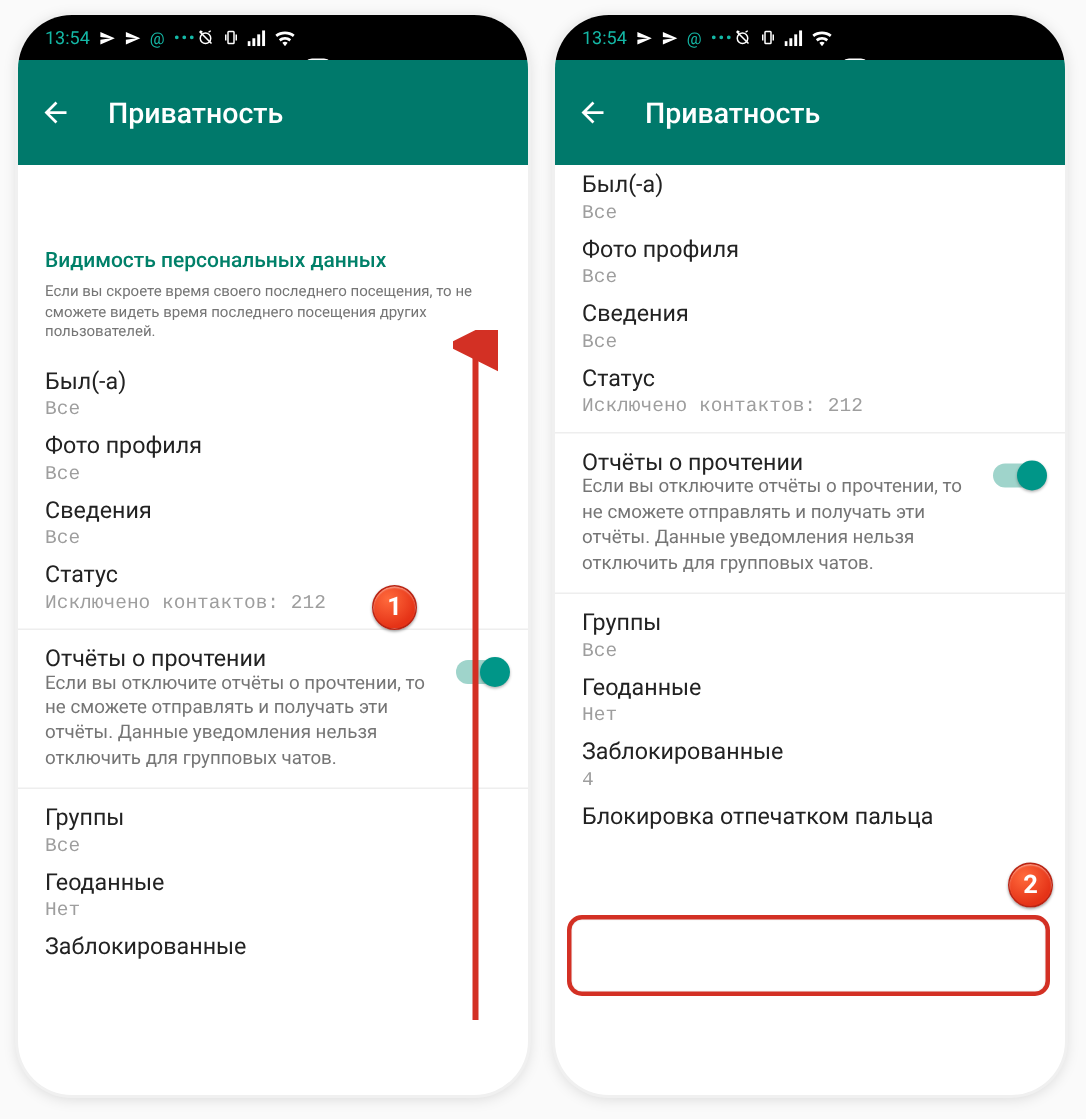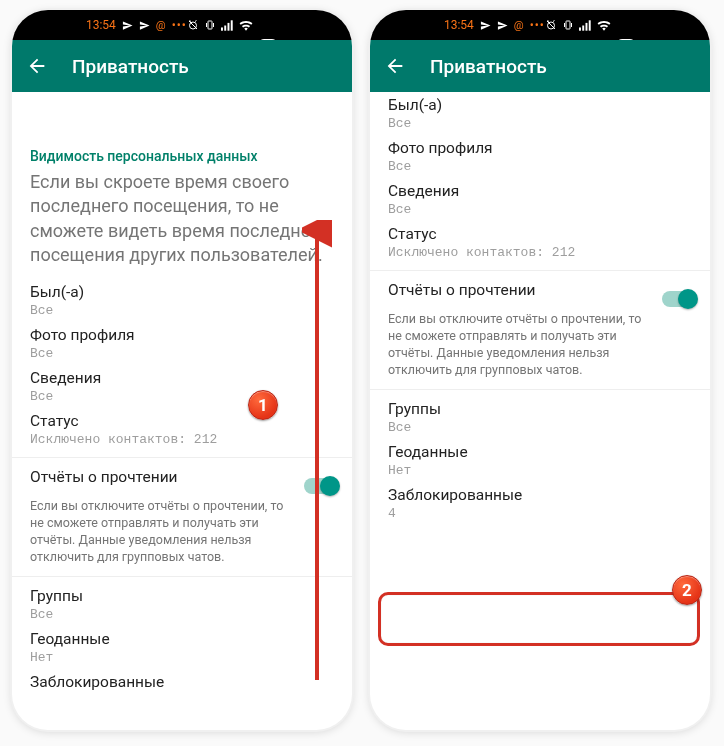--- a/index.html
+++ b/index.html
@@ -20,32 +20,32 @@
     border-radius: 36px;
     box-shadow: 0 0 0 2px #f0f0f0, 0 2px 10px rgba(0,0,0,0.15);
     overflow: hidden;
     position: relative;
     display: flex;
     flex-direction: column;
   }
   .statusbar {
     height: 30px;
     background: #000;
-    color: #f97316;
+    color: #14b8a6;
     font-size: 12px;
     display: flex;
     align-items: center;
-    justify-content: center;
+    justify-content: flex-start;
     padding: 0 18px;
   }
   .status-left { display: flex; align-items: center; gap: 6px; }
   .status-right { display: flex; align-items: center; gap: 5px; }
   .status-right svg, .status-left svg { display: block; }
   .appbar {
-    height: 52px;
+    height: 70px;
     background: #00796b;
     color: #fff;
     display: flex;
     align-items: center;
     padding: 0 14px;
     gap: 24px;
   }
   .appbar .back { width: 22px; height: 22px; display:flex; align-items:center; justify-content:center; }
   .appbar .title { font-size: 19px; font-weight: 500; }
   .content {
@@ -56,31 +56,31 @@
   }
   .section-header {
     color: #008069;
     font-size: 14px;
     font-weight: 500;
     padding: 16px 18px 6px;
     margin-top: 40px;
   }
   .section-desc {
     color: #757575;
-    font-size: 18px;
+    font-size: 10px;
     line-height: 1.35;
     padding: 0 18px 12px;
   }
   .item {
     padding: 4px 18px;
     position: relative;
   }
   .item-title { font-size: 15.5px; color: #222; }
   .item-sub   { font-size: 13px; color: #9e9e9e; margin-top: 2px; font-family: Liberation Mono, monospace; }
-  .item-desc  { font-size: 12.5px; color: #757575; line-height: 1.35; margin-top: 12px; padding-right: 40px;}
+  .item-desc  { font-size: 12.5px; color: #757575; line-height: 1.35; margin-top: 0; padding-right: 40px;}
   .divider { height: 1px; background: #eeeeee; margin: 6px 0; }
   .switch {
     position: absolute;
     right: 14px;
     top: 14px;
     width: 34px; height: 16px;
     background: #9fd4cb;
     border-radius: 10px;
   }
   .switch::after {
@@ -324,19 +324,20 @@
     </div>
     <div class="item">
       <div class="item-title">Геоданные</div>
       <div class="item-sub">Нет</div>
     </div>
     <div class="item" style="position:relative">
       <div class="item-title">Заблокированные</div>
       <div class="item-sub">4</div>
     </div>
     <div class="item">
+      <div class="item-title">Блокировка отпечатком пальца</div>
     </div>
 
     <div class="highlight-box" style="left:8px; top:500px; width:322px; height:54px;"></div>
   </div>
 
   <div class="badge" style="right:8px; top:565px;">2</div>
 </div>
 
 </body></html>

